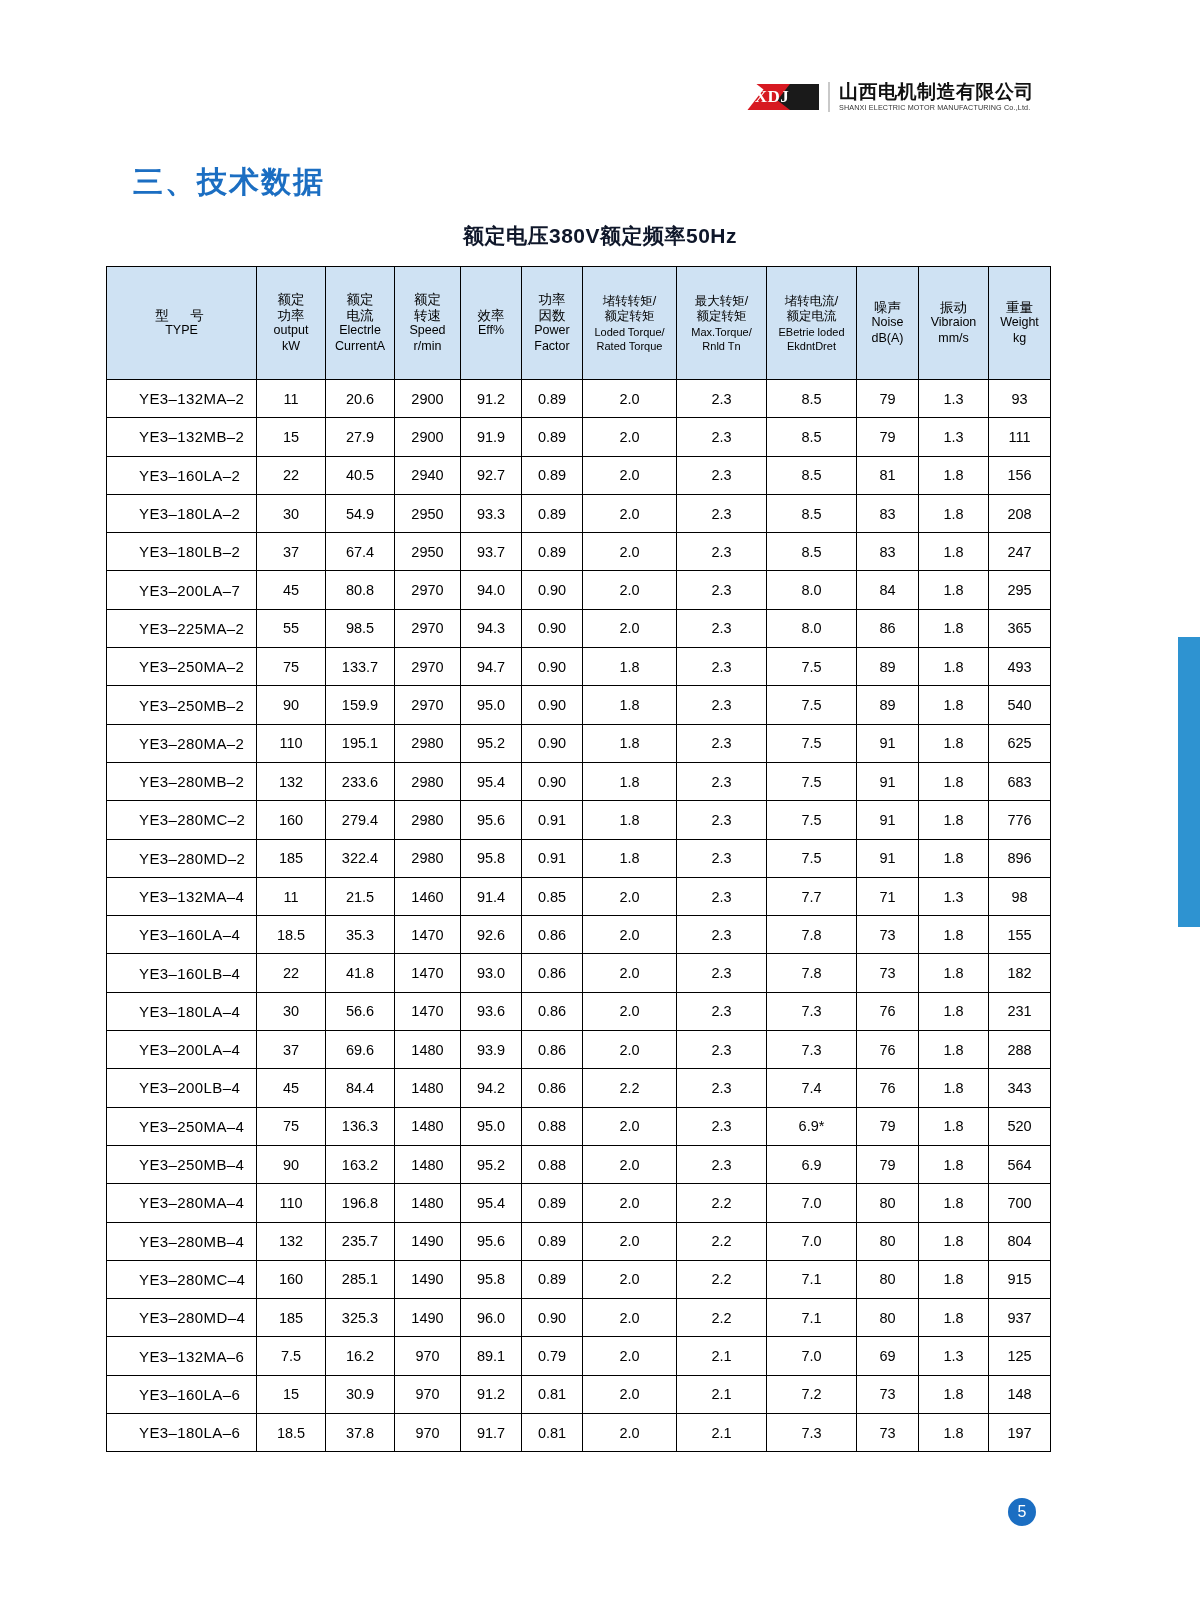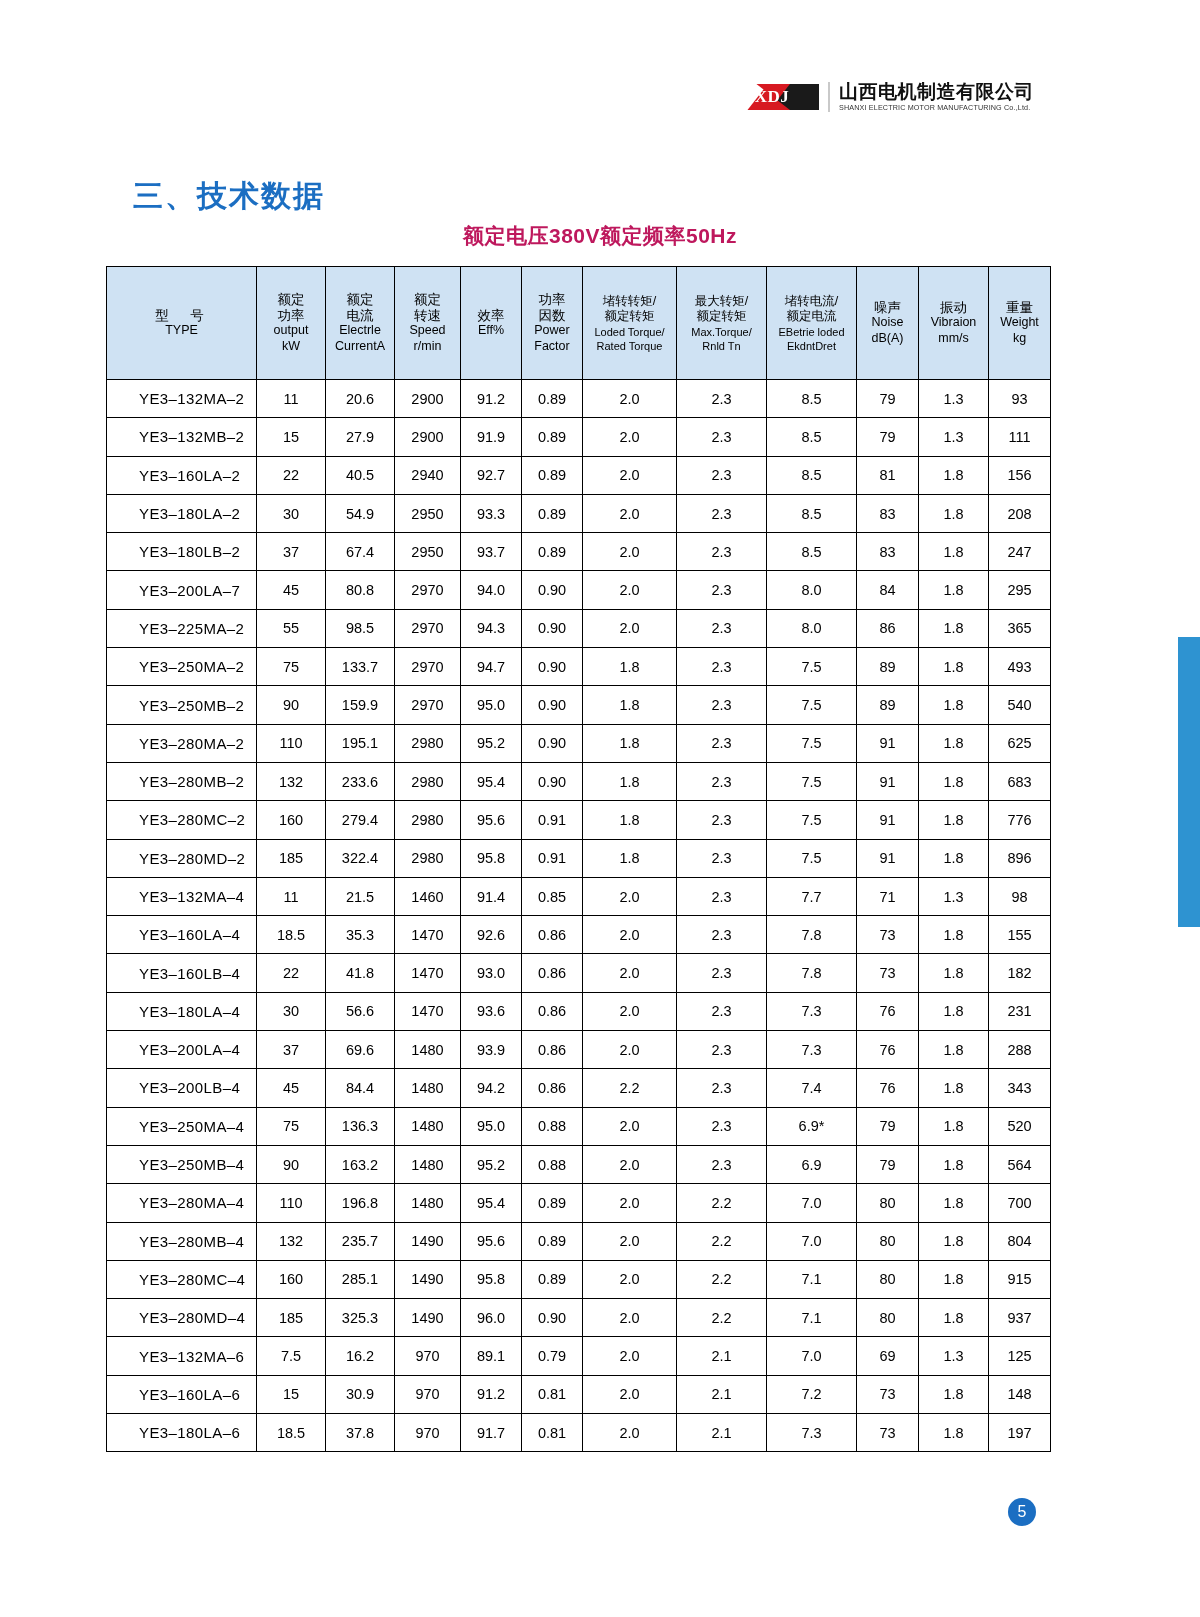--- a/index.html
+++ b/index.html
@@ -88,36 +88,36 @@
     font-size: 7.2px;
     color: #333;
     letter-spacing: 0.15px;
     line-height: 10px;
     white-space: nowrap;
   }
 
   
   .section-title {
     position: absolute;
-    top: 176px;
+    top: 162px;
     left: 133px;
     font-size: 30px;
     font-weight: bold;
     color: #1b6ec2;
     letter-spacing: 2px;
   }
   .sub-title {
     position: absolute;
     top: 222px;
     left: 0;
     width: 1200px;
     text-align: center;
     font-size: 21px;
     font-weight: bold;
-    color: #be185d;
+    color: #0f172a;
     letter-spacing: 0.5px;
   }
 
   
   .table-wrap {
     position: absolute;
     top: 266px;
     left: 106px;
     width: 944px;
   }

